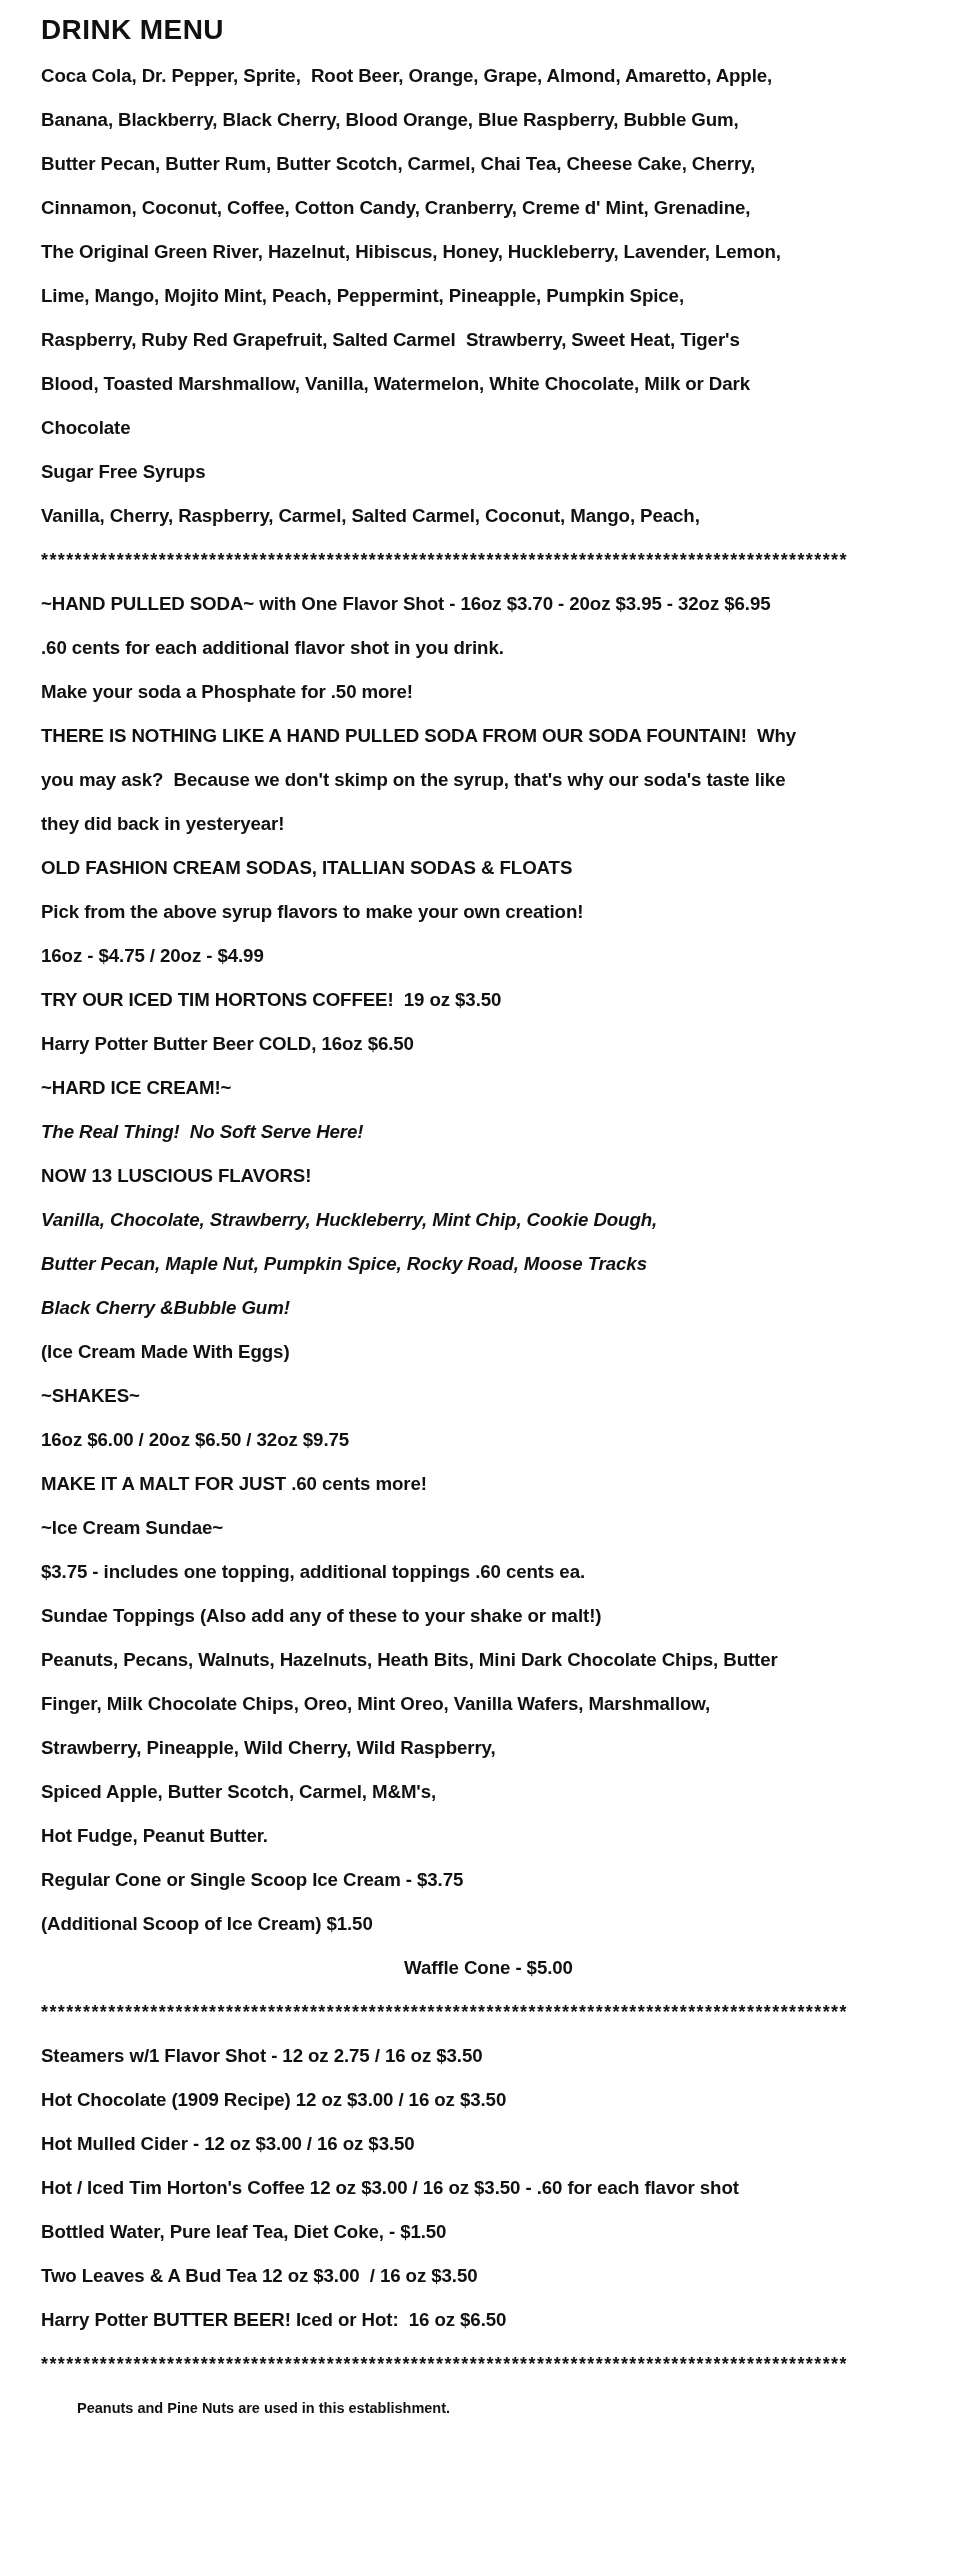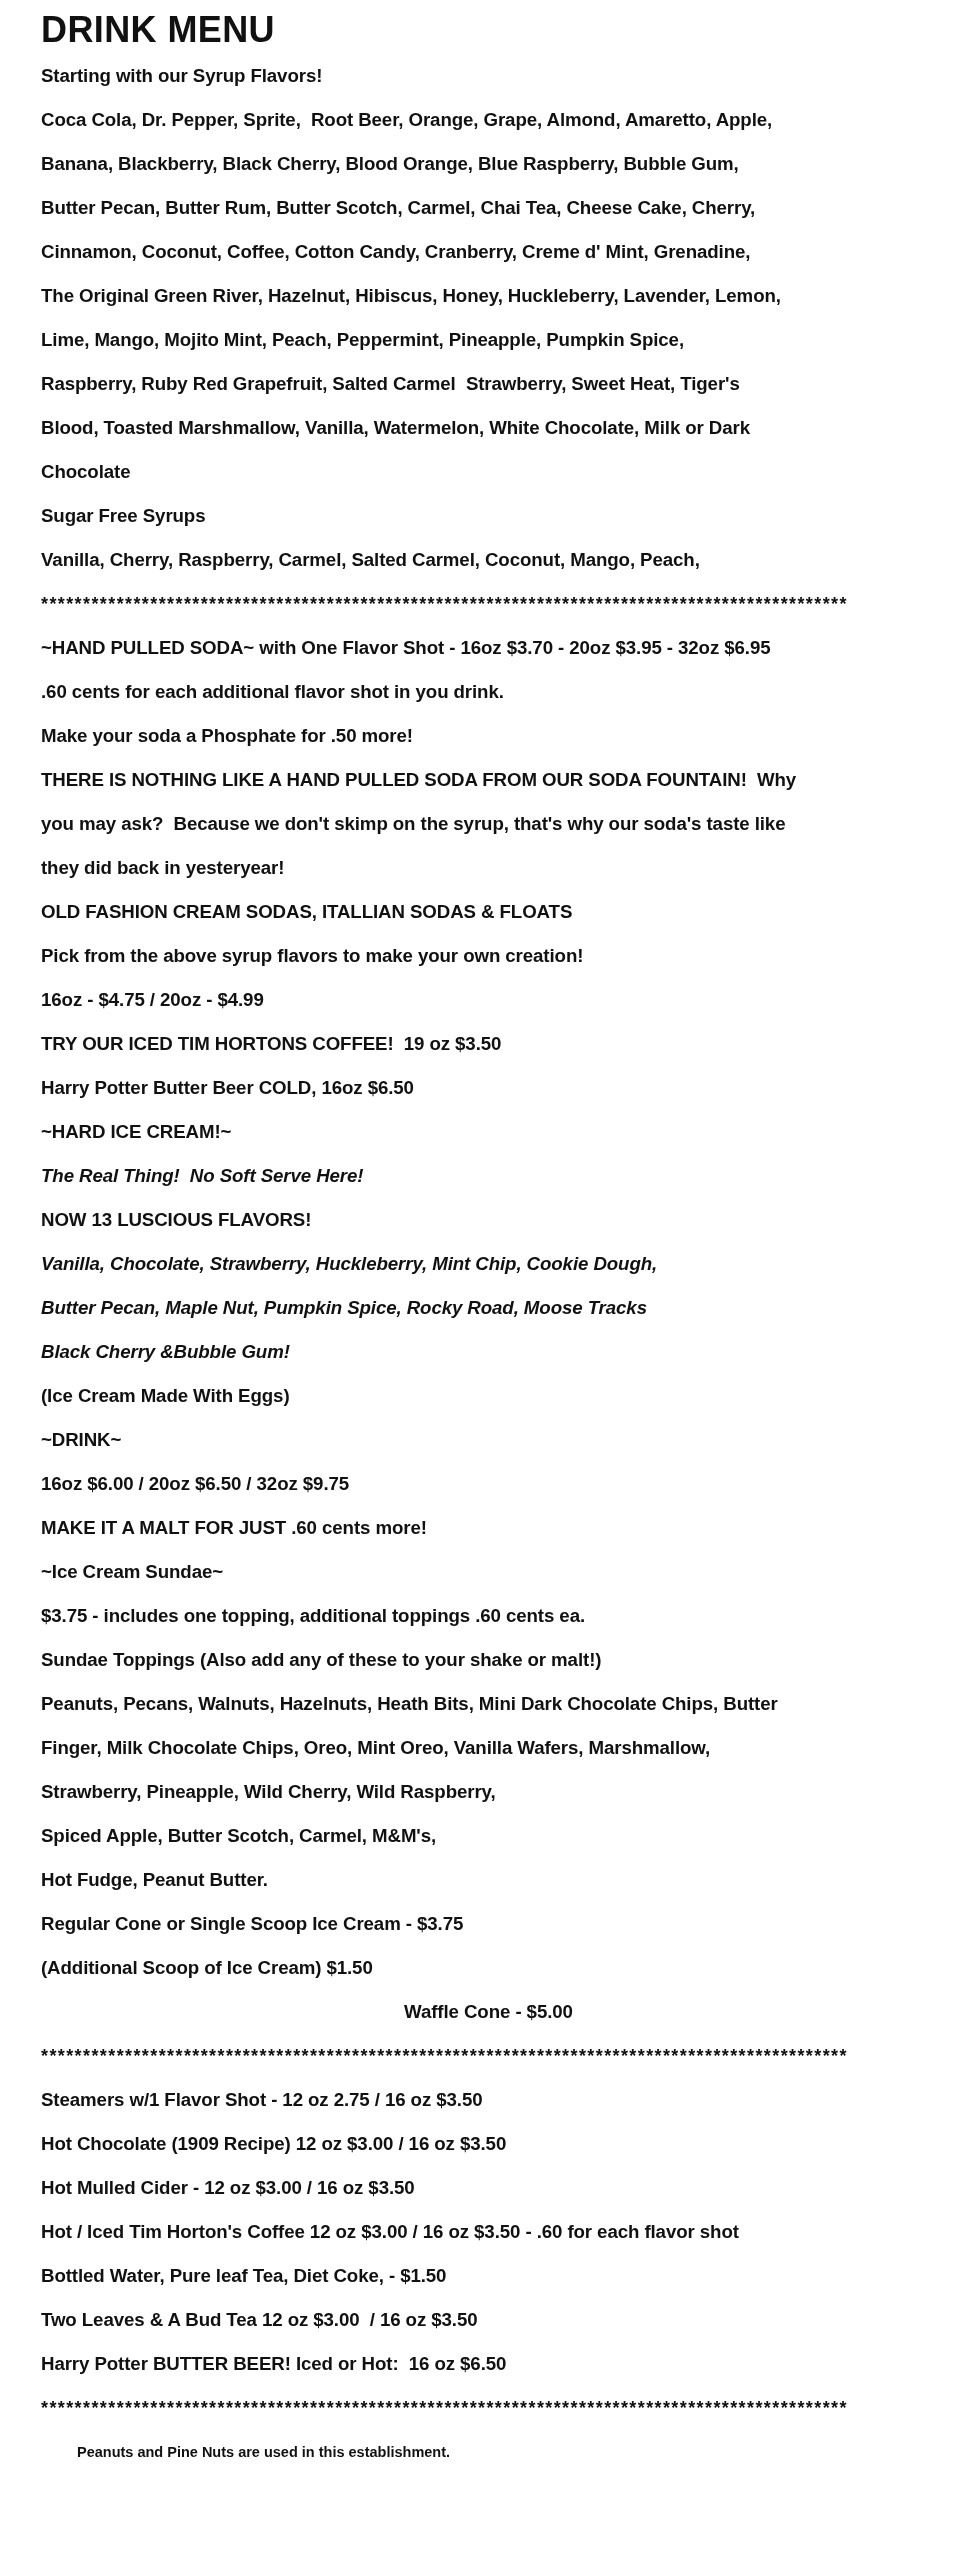--- a/index.html
+++ b/index.html
@@ -12,21 +12,21 @@
     width: 977px;
     min-height: 2576px;
     background: #ffffff;
     box-sizing: border-box;
     padding: 5.1px 41px 0 41px;
     font-family: "Liberation Sans", "DejaVu Sans", sans-serif;
     color: #111111;
   }
   .title {
     margin: 0;
-    font-size: 36px;
+    font-size: 28px;
     font-weight: 700;
     line-height: 49px;
     height: 49px;
     letter-spacing: 0.4px;
     color: #111111;
   }
   .line {
     margin: 0;
     font-size: 18.7px;
     font-weight: 700;
@@ -51,21 +51,20 @@
     letter-spacing: 0;
     margin-left: 36px;
   }
 </style>
 </head>
 <body>
 
 <div class="page">
   <h1 class="title">DRINK MENU</h1>
   <div>
-      <p class="line body">Starting with our Syrup Flavors!</p>
       <p class="line body">Coca Cola, Dr. Pepper, Sprite,  Root Beer, Orange, Grape, Almond, Amaretto, Apple,</p>
       <p class="line body">Banana, Blackberry, Black Cherry, Blood Orange, Blue Raspberry, Bubble Gum,</p>
       <p class="line body">Butter Pecan, Butter Rum, Butter Scotch, Carmel, Chai Tea, Cheese Cake, Cherry,</p>
       <p class="line body">Cinnamon, Coconut, Coffee, Cotton Candy, Cranberry, Creme d' Mint, Grenadine,</p>
       <p class="line body">The Original Green River, Hazelnut, Hibiscus, Honey, Huckleberry, Lavender, Lemon,</p>
       <p class="line body">Lime, Mango, Mojito Mint, Peach, Peppermint, Pineapple, Pumpkin Spice,</p>
       <p class="line body">Raspberry, Ruby Red Grapefruit, Salted Carmel  Strawberry, Sweet Heat, Tiger's</p>
       <p class="line body">Blood, Toasted Marshmallow, Vanilla, Watermelon, White Chocolate, Milk or Dark</p>
       <p class="line body">Chocolate</p>
       <p class="line body">Sugar Free Syrups</p>
@@ -82,21 +81,21 @@
       <p class="line body">16oz - $4.75 / 20oz - $4.99</p>
       <p class="line body">TRY OUR ICED TIM HORTONS COFFEE!  19 oz $3.50</p>
       <p class="line body">Harry Potter Butter Beer COLD, 16oz $6.50</p>
       <p class="line body">~HARD ICE CREAM!~</p>
       <p class="line italic">The Real Thing!  No Soft Serve Here!</p>
       <p class="line body">NOW 13 LUSCIOUS FLAVORS!</p>
       <p class="line italic">Vanilla, Chocolate, Strawberry, Huckleberry, Mint Chip, Cookie Dough,</p>
       <p class="line italic">Butter Pecan, Maple Nut, Pumpkin Spice, Rocky Road, Moose Tracks</p>
       <p class="line italic">Black Cherry &amp;Bubble Gum!</p>
       <p class="line body">(Ice Cream Made With Eggs)</p>
-      <p class="line body">~DRINK~</p>
+      <p class="line body">~SHAKES~</p>
       <p class="line body">16oz $6.00 / 20oz $6.50 / 32oz $9.75</p>
       <p class="line body">MAKE IT A MALT FOR JUST .60 cents more!</p>
       <p class="line body">~Ice Cream Sundae~</p>
       <p class="line body">$3.75 - includes one topping, additional toppings .60 cents ea.</p>
       <p class="line body">Sundae Toppings (Also add any of these to your shake or malt!)</p>
       <p class="line body">Peanuts, Pecans, Walnuts, Hazelnuts, Heath Bits, Mini Dark Chocolate Chips, Butter</p>
       <p class="line body">Finger, Milk Chocolate Chips, Oreo, Mint Oreo, Vanilla Wafers, Marshmallow,</p>
       <p class="line body">Strawberry, Pineapple, Wild Cherry, Wild Raspberry,</p>
       <p class="line body">Spiced Apple, Butter Scotch, Carmel, M&amp;M's,</p>
       <p class="line body">Hot Fudge, Peanut Butter.</p>

